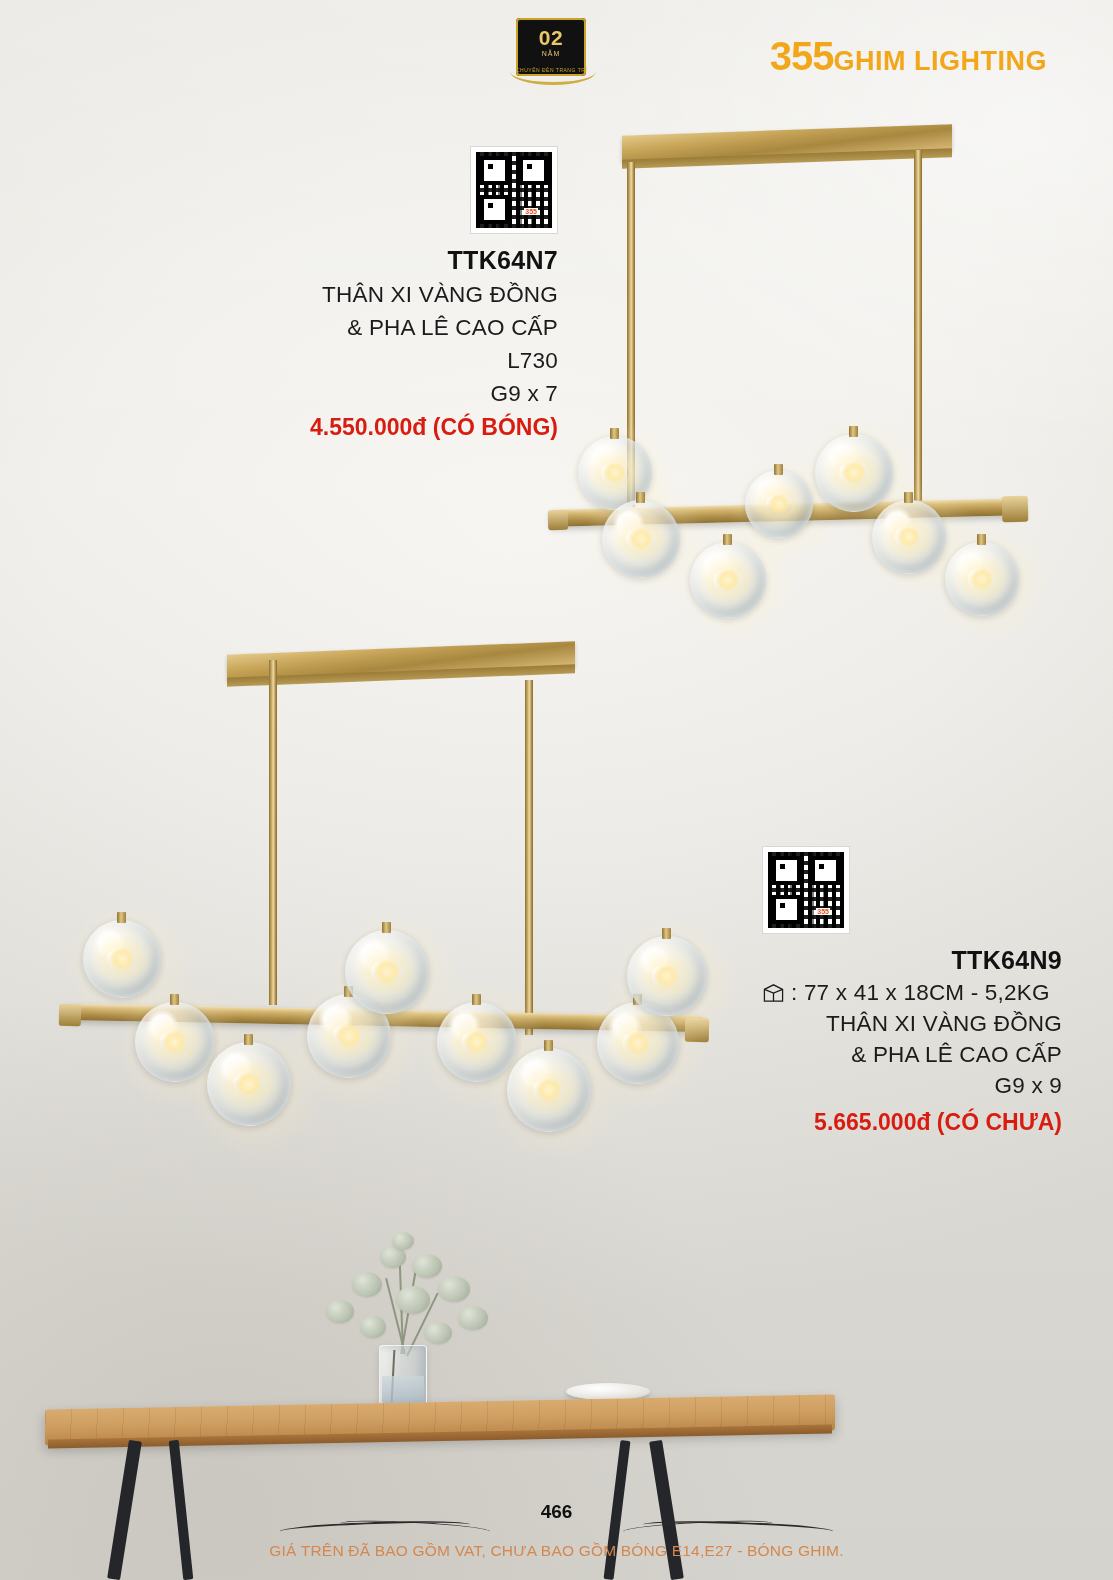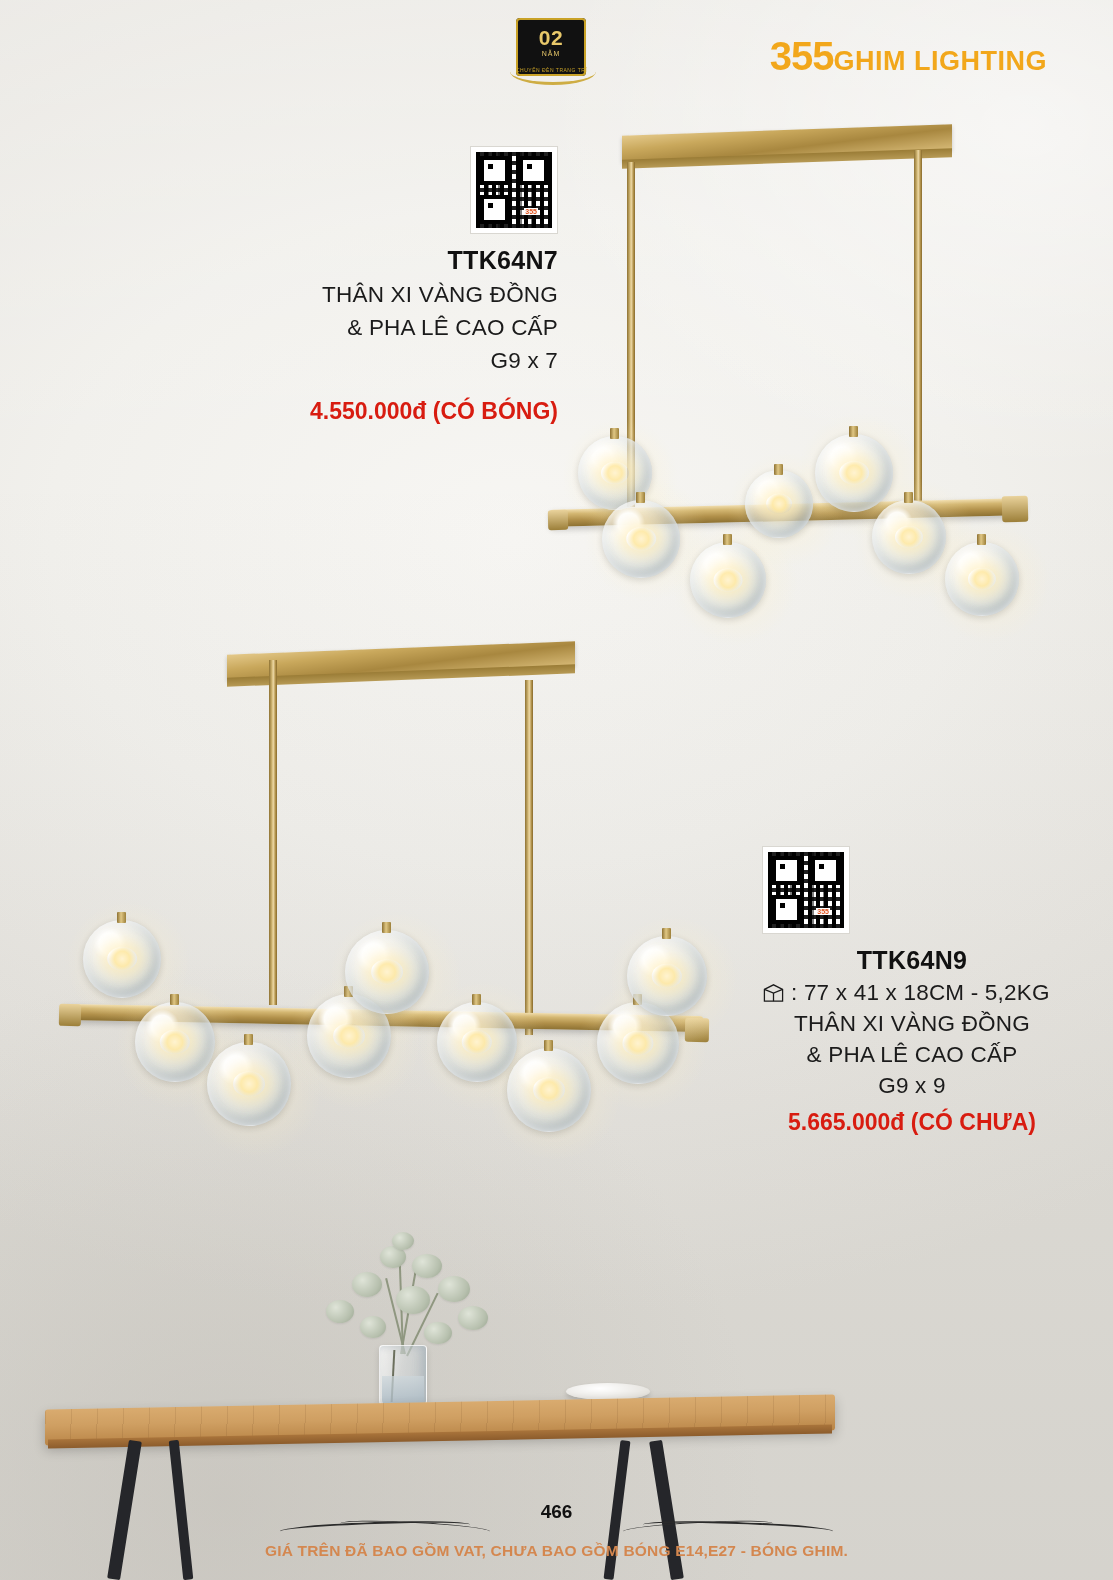--- a/index.html
+++ b/index.html
@@ -174,24 +174,24 @@
     width: 23px; height: 20px;
     position: relative;
     flex: 0 0 auto;
   }
 
   
   #info-ttk64n7 { left: 258px; top: 146px; width: 300px; text-align: right; }
   #info-ttk64n7 .qr-wrap { display: flex; justify-content: flex-end; }
   #info-ttk64n7 .code { margin-top: 12px; }
   #info-ttk64n7 .line { margin-top: 7px; }
-  #info-ttk64n7 .price { margin-top: 24px; }
-
-  
-  #info-ttk64n9 { left: 762px; top: 846px; width: 300px; text-align: center; }
+  #info-ttk64n7 .price { margin-top: 7px; }
+
+  
+  #info-ttk64n9 { left: 762px; top: 846px; width: 300px; text-align: right; }
   #info-ttk64n9 .code { margin-top: 12px; }
   #info-ttk64n9 .line { margin-top: 5px; }
   #info-ttk64n9 .price { margin-top: 10px; }
 
   
   .chandelier { position: absolute; }
 
   .canopy {
     position: absolute;
     background: linear-gradient(175deg, #e4c98a 0%, #c9a85c 28%, #a8873f 60%, #d8bb78 100%);
@@ -364,21 +364,21 @@
     font-size: 19px;
     font-weight: bold;
     color: #111;
   }
   .footer-note {
     position: absolute;
     left: 0; right: 0;
     top: 1542px;
     text-align: center;
     font-size: 15.5px;
-    font-weight: bold;
+    font-weight: normal;
     color: #d4874f;
     letter-spacing: .2px;
   }
 </style>
 </head>
 <body>
 
 <div class="page-bg"></div>
 <div class="bg-vignette"></div>
 
@@ -402,20 +402,21 @@
         <span class="eye tl"></span>
         <span class="eye tr"></span>
         <span class="eye bl"></span>
         <span class="mark355">355</span>
       </div>
     </div>
   </div>
   <div class="code">TTK64N7</div>
   <div class="line">THÂN XI VÀNG ĐỒNG</div>
   <div class="line">&amp; PHA LÊ CAO CẤP</div>
+  <div class="line">L730</div>
   <div class="line">G9 x 7</div>
   <div class="price">4.550.000đ (CÓ BÓNG)</div>
 </div>
 
 <div class="chandelier" id="lamp-1" style="left:540px; top:118px; width:520px; height:510px;">
 
   <div class="canopy" style="left:82px; top:12px; width:330px; height:26px; transform:skewY(-2deg);"></div>
   <div class="canopy-side" style="left:82px; top:36px; width:330px; height:9px; transform:skewY(-2deg);"></div>
 
   <div class="rod" style="left:87px; top:44px; width:8px; height:345px;"></div>

